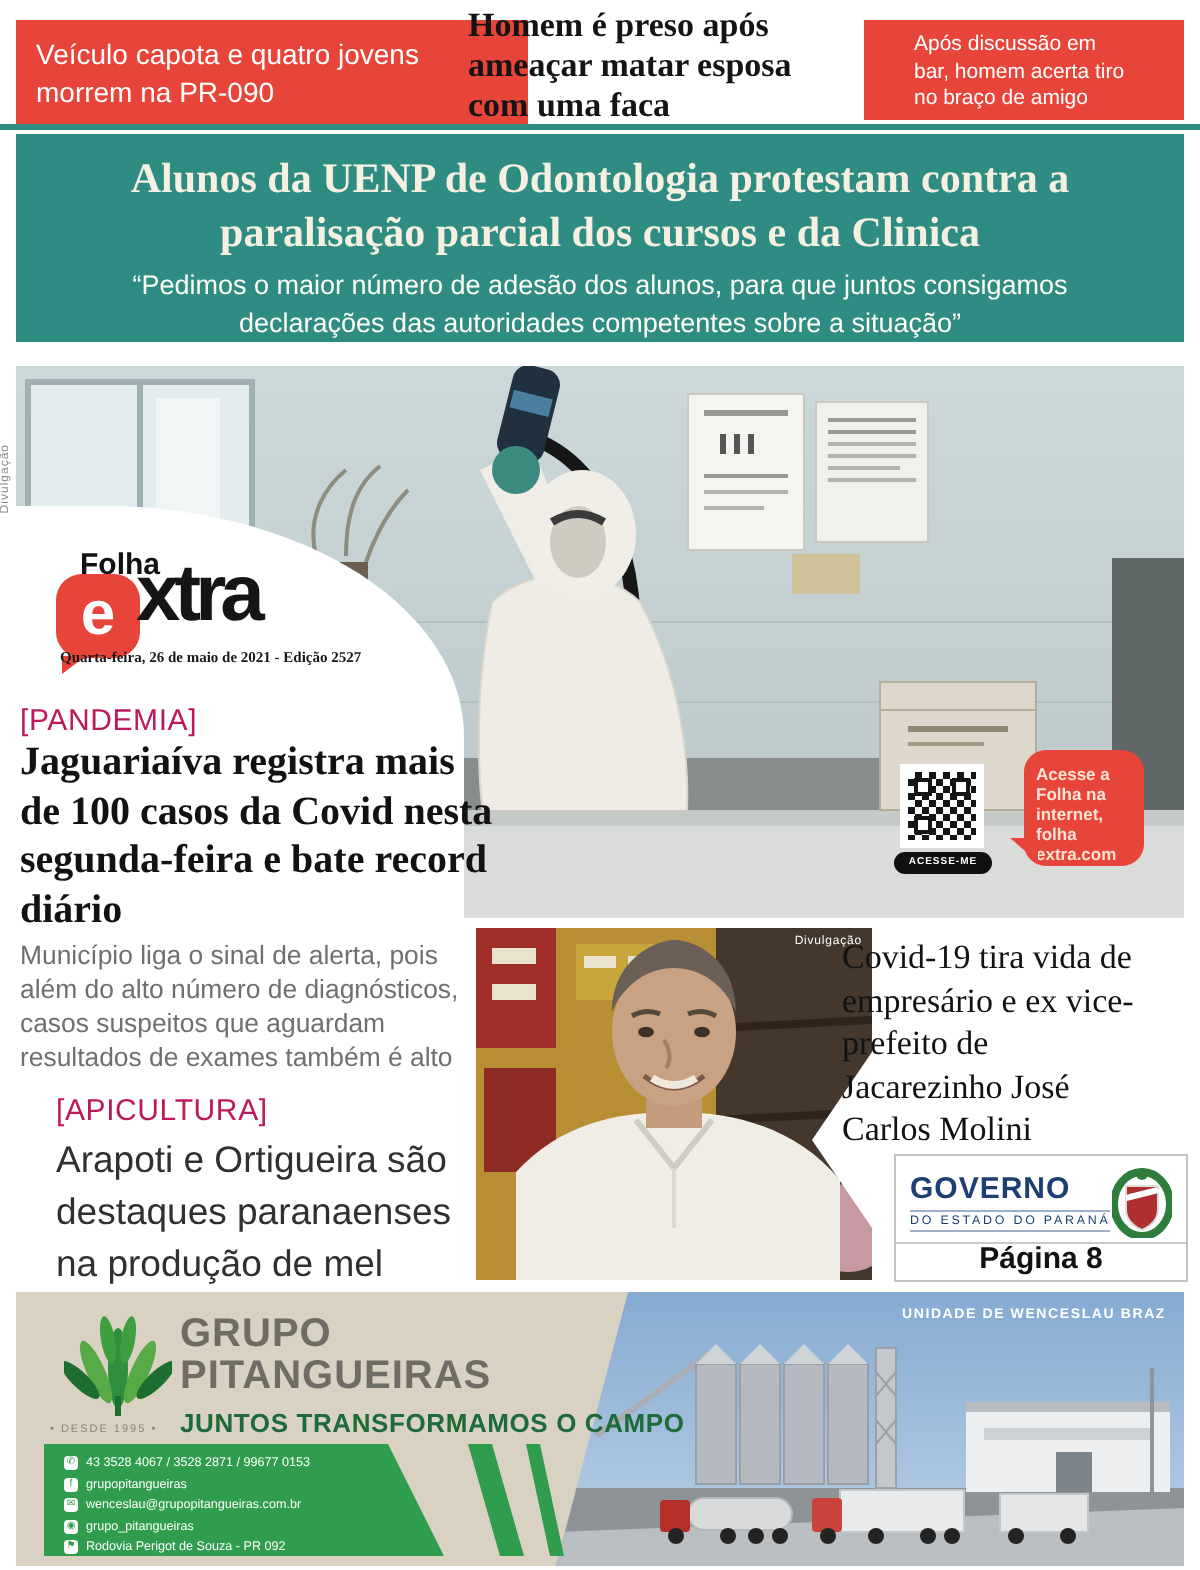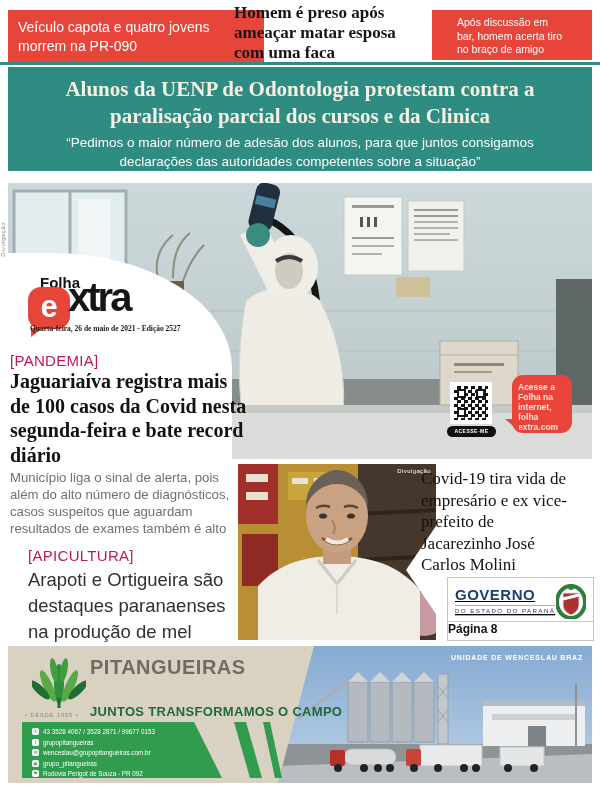--- a/index.html
+++ b/index.html
@@ -71,25 +71,25 @@
   .manphoto .credit{position:absolute;right:5px;top:4px;font-size:6px;color:#fff;letter-spacing:.4px;}
   .wedge{position:absolute;right:0;top:62px;width:0;height:0;
          border-top:44px solid transparent;border-bottom:44px solid transparent;
          border-right:30px solid #fff;}
 
   
   .covid-head{left:421px;top:468px;width:150px;font-size:17px;line-height:21.5px;font-weight:normal;
               color:#121212;}
   .gov-box{left:447px;top:577px;width:147px;height:64px;background:#fff;border:1px solid #c3c3c3;
            box-sizing:border-box;}
-  .gov-top{display:flex;align-items:center;justify-content:space-between;padding:5px 7px 2px 7px;text-decoration:underline;}
+  .gov-top{display:flex;align-items:center;justify-content:space-between;padding:5px 7px 2px 7px;}
   .gov-name{font-size:15px;font-weight:800;color:#1c3e70;letter-spacing:.5px;}
   .gov-sub{display:block;font-size:6.2px;color:#1c3e70;letter-spacing:1.4px;margin-top:2px;
            border-top:1px solid #9db0c6;border-bottom:1px solid #9db0c6;padding:1px 0;}
-  .gov-page{border-top:1px solid #c9c9c9;font-size:12px;font-weight:bold;
+  .gov-page{border-top:1px solid #c9c9c9;text-align:center;font-size:15px;font-weight:bold;
             color:#111;line-height:15px;}
 
   
   .ad{left:8px;top:646px;width:584px;height:137px;background:#d9d2c2;overflow:hidden;}
   .ad-photo{position:absolute;left:270px;top:0;width:314px;height:137px;
             clip-path:polygon(36px 0,100% 0,100% 100%,0 100%);}
   .ad-label{position:absolute;right:9px;top:8px;font-size:7px;font-weight:bold;color:#fff;
             letter-spacing:.8px;}
   .ad-leaves{position:absolute;left:24px;top:8px;}
   .ad-brand{position:absolute;left:82px;top:11px;font-size:20px;line-height:21px;font-weight:bold;
@@ -323,20 +323,21 @@
         <ellipse cx="38" cy="32" rx="4.5" ry="17" fill="#57aa45" transform="rotate(24 38 32)"></ellipse>
         <ellipse cx="8" cy="36" rx="4" ry="13" fill="#1f6e31" transform="rotate(-46 8 36)"></ellipse>
         <ellipse cx="46" cy="36" rx="4" ry="13" fill="#1f6e31" transform="rotate(46 46 36)"></ellipse>
         <ellipse cx="22" cy="16" rx="3.5" ry="12" fill="#3f9e3f" transform="rotate(-10 22 16)"></ellipse>
         <ellipse cx="32" cy="16" rx="3.5" ry="12" fill="#3f9e3f" transform="rotate(10 32 16)"></ellipse>
         <rect x="25.5" y="44" width="3" height="10" fill="#1f6e31"></rect>
       </g>
     </svg>
     <div class="ad-since">• DESDE 1995 •</div>
     <div class="ad-brand">
+      <div>GRUPO</div>
       <div>PITANGUEIRAS</div>
     </div>
     <div class="ad-tag">JUNTOS TRANSFORMAMOS O CAMPO</div>
 
     <div class="ad-panel">
       <div class="c-row">
           <span class="c-icon">✆</span>
         <span class="c-text">43 3528 4067 / 3528 2871 / 99677 0153</span>
         </div>
       <div class="c-row">

